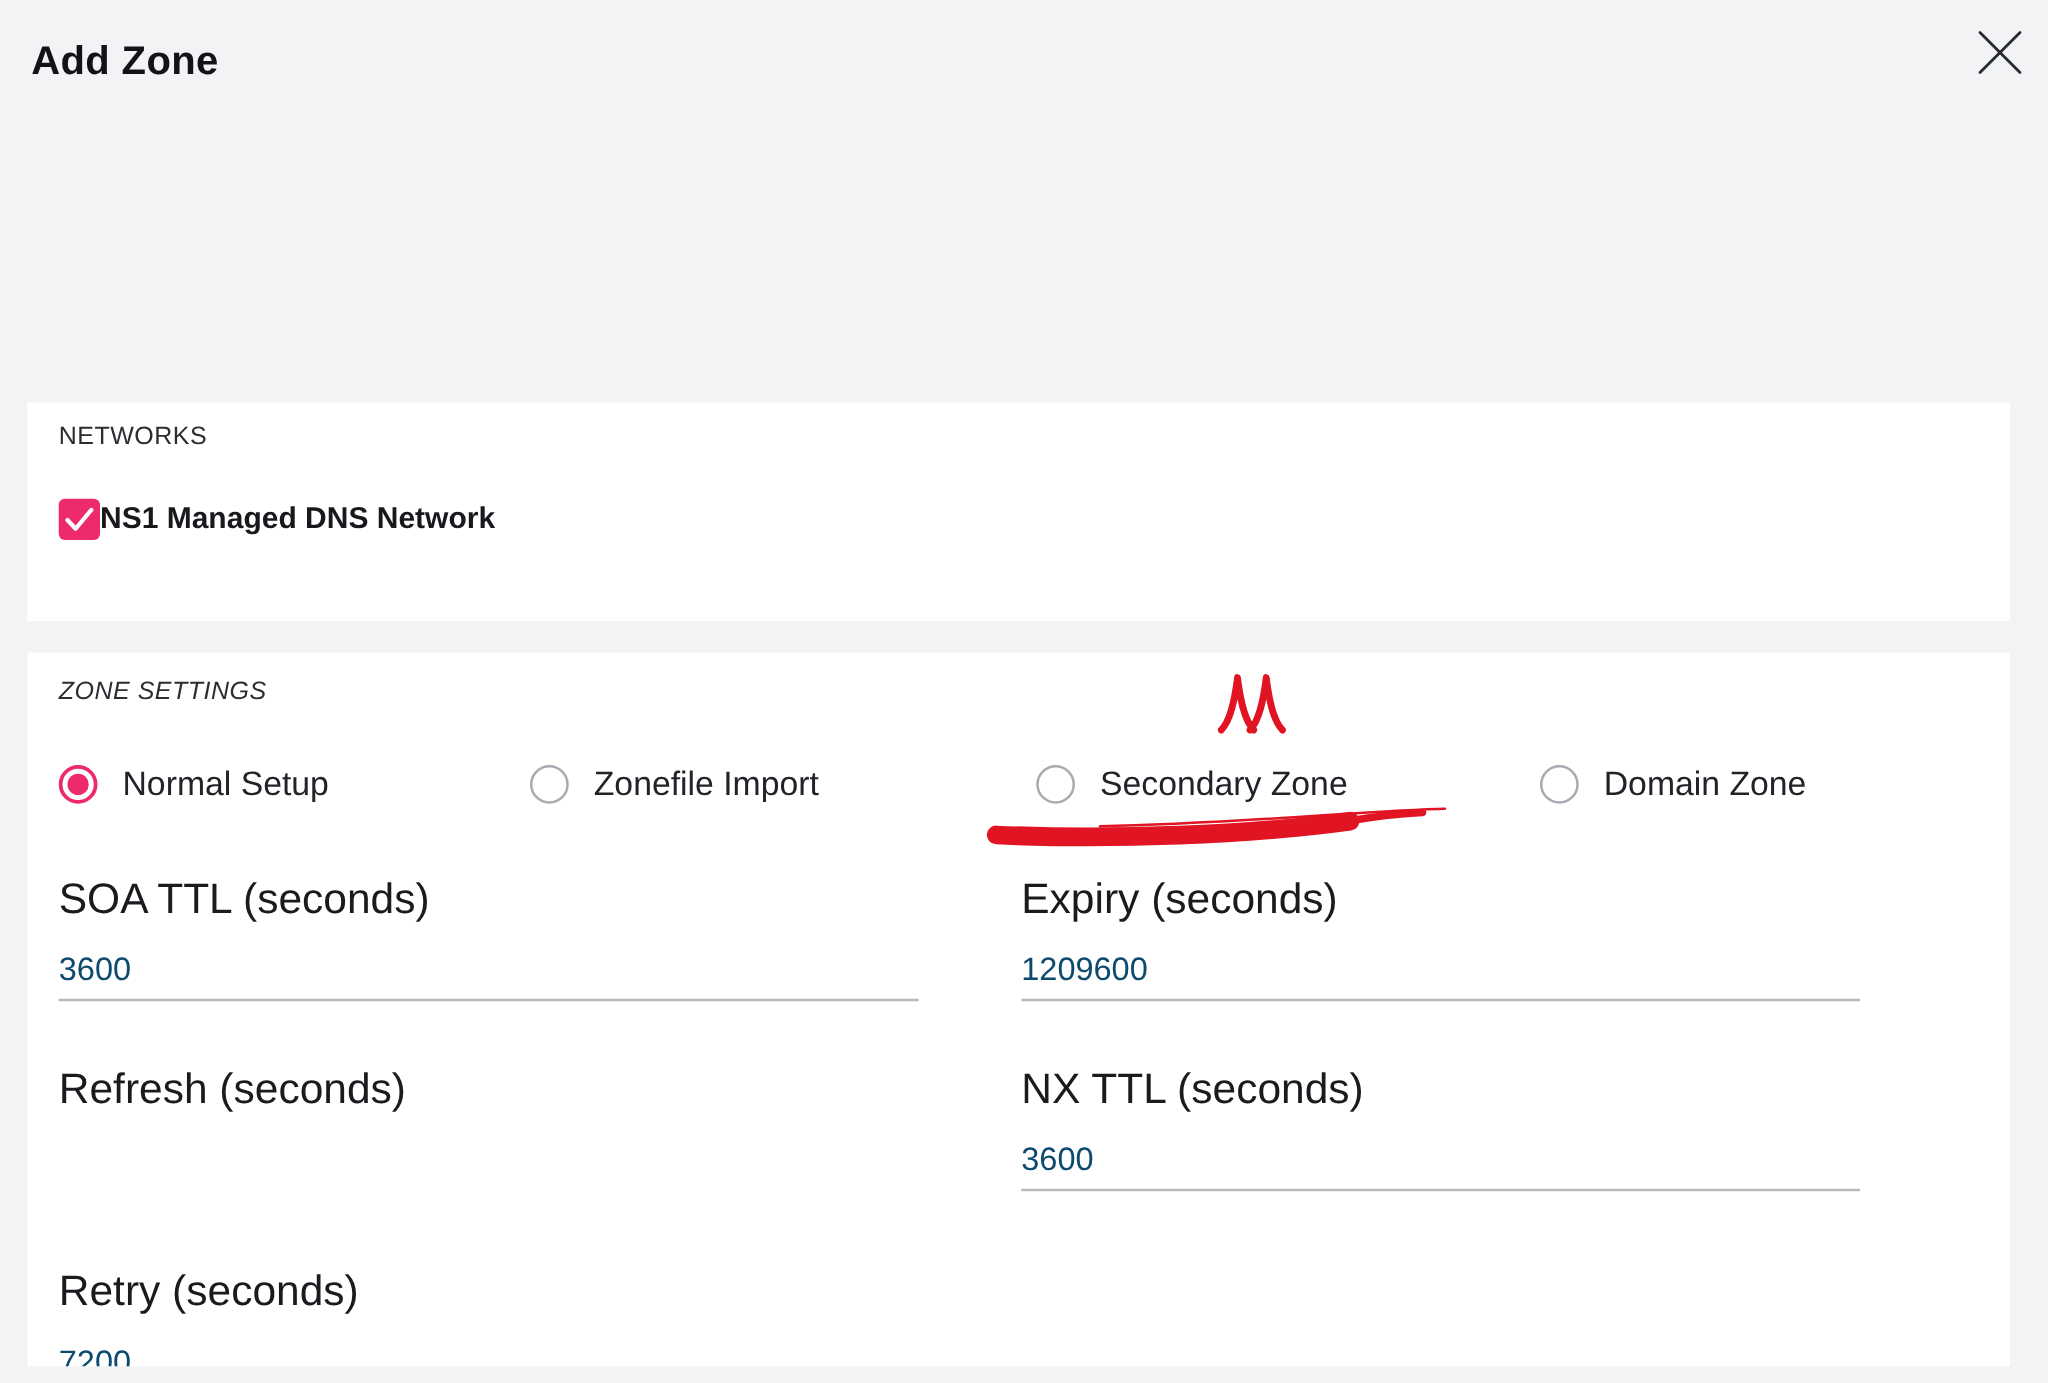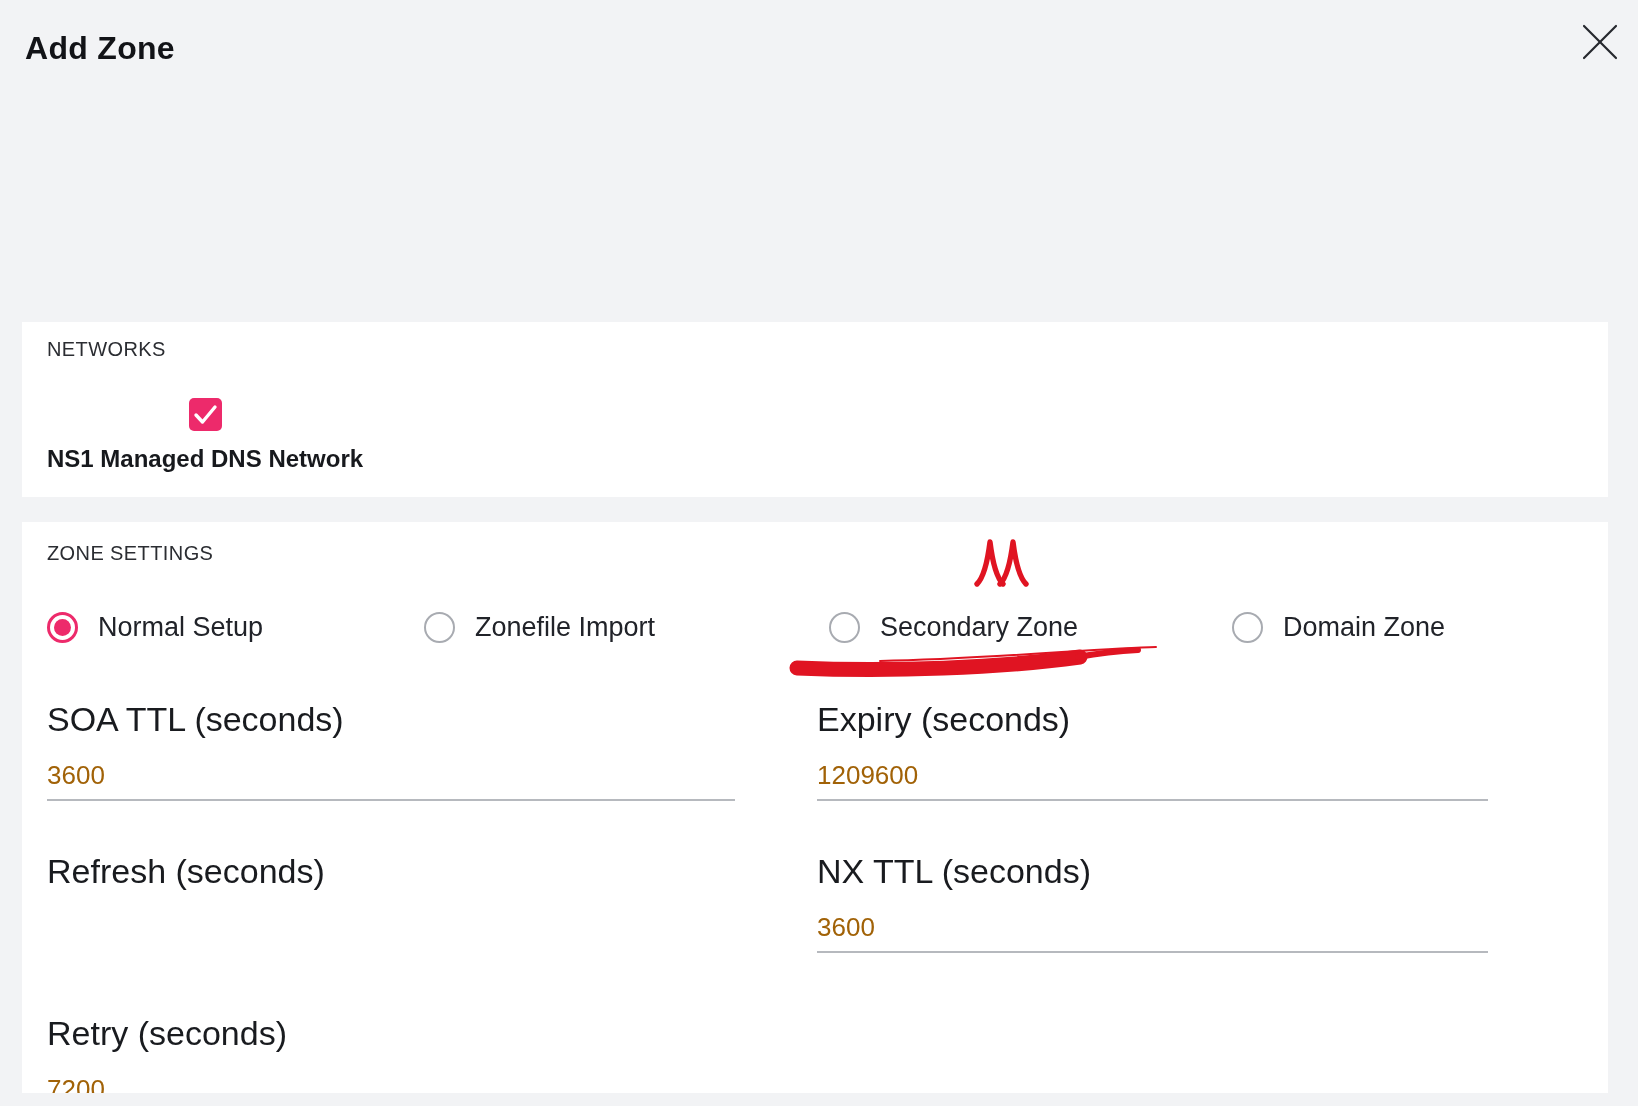--- a/index.html
+++ b/index.html
@@ -41,21 +41,21 @@
   .domain-input {
     position:absolute; left:25px; top:76px; width:1481px; height:36px;
     border:none; border-bottom:2px solid #a2a6ab; background:transparent;
     font-family:"Liberation Sans", sans-serif; font-size:26px; color:#2a2c31;
     outline:none;
   }
 
   
   .checkbox-row {
     position:absolute; left:25px; top:76px; height:34px;
-    display:flex; align-items:center; gap:14px; cursor:pointer;flex-direction:column;
+    display:flex; align-items:center; gap:0; cursor:pointer;
   }
   .checkbox-box {
     width:33px; height:33px; border-radius:5px; background:#ed2a6b;
     display:flex; align-items:center; justify-content:center; flex:0 0 auto;
   }
   .checkbox-label { font-size:24px; font-weight:700; color:#17191d; }
 
   
   .radio-option {
     position:absolute; top:88px; height:34px;
@@ -72,21 +72,21 @@
   .radio-label { font-size:27px; font-weight:400; color:#212329; white-space:nowrap; }
 
   
   .field { position:absolute; }
   .field-label {
     font-size:34px; font-weight:500; color:#191b1f; margin-bottom:12px;
   }
   .field-input {
     display:block; width:100%; height:50px;
     border:none; border-bottom:2px solid #b6b9be; background:transparent;
-    font-family:"Liberation Sans", sans-serif; font-size:26px; color:#a16207;
+    font-family:"Liberation Sans", sans-serif; font-size:26px; color:#0c4a6e;
     outline:none; padding-bottom:0;
   }
   .field-soa     { left:25px;  top:178px; width:688px; }
   .field-expiry  { left:795px; top:178px; width:671px; }
   .field-refresh { left:25px;  top:330px; width:688px; }
   .field-nxttl   { left:795px; top:330px; width:671px; }
   .field-retry   { left:25px;  top:492px; width:688px; }
 
   .annotation { position:absolute; pointer-events:none; }
   .annotation-carets   { left:960px; top:532px; }
@@ -113,21 +113,21 @@
       <span class="checkbox-box">
         <svg width="33" height="33" viewBox="0 0 33 33">
           <polyline points="7,17 13.5,24 26,9" fill="none" stroke="#ffffff" stroke-width="3.4" stroke-linecap="round" stroke-linejoin="round"></polyline>
         </svg>
       </span>
       <span class="checkbox-label">NS1 Managed DNS Network</span>
     </div>
   </div>
 
   <div class="card card-zone">
-    <div class="section-heading" style="top:20px;">ZONE SETTINGS</div>
+    <div class="section-heading" style="top:20px;font-style:italic;">ZONE SETTINGS</div>
 
     <div class="radio-option selected" style="left:25px;">
       <span class="radio-circle">
           <span class="radio-dot"></span>
         </span>
       <span class="radio-label">Normal Setup</span>
     </div>
     <div class="radio-option" style="left:807px;">
       <span class="radio-circle">
           <span class="radio-dot"></span>

